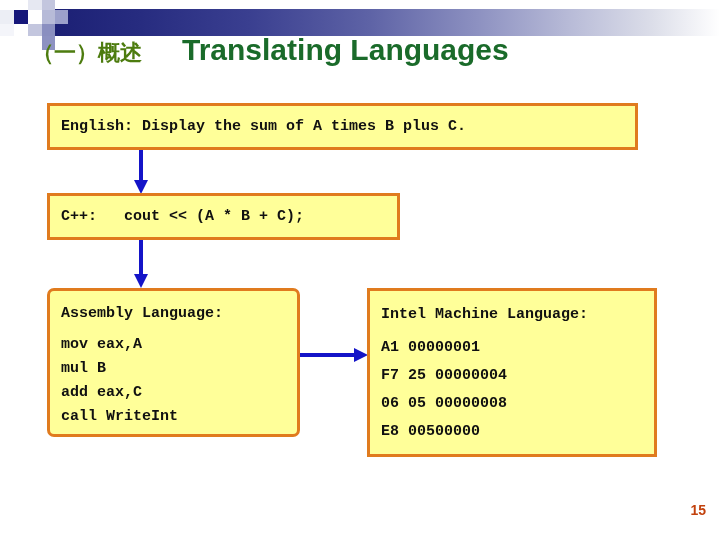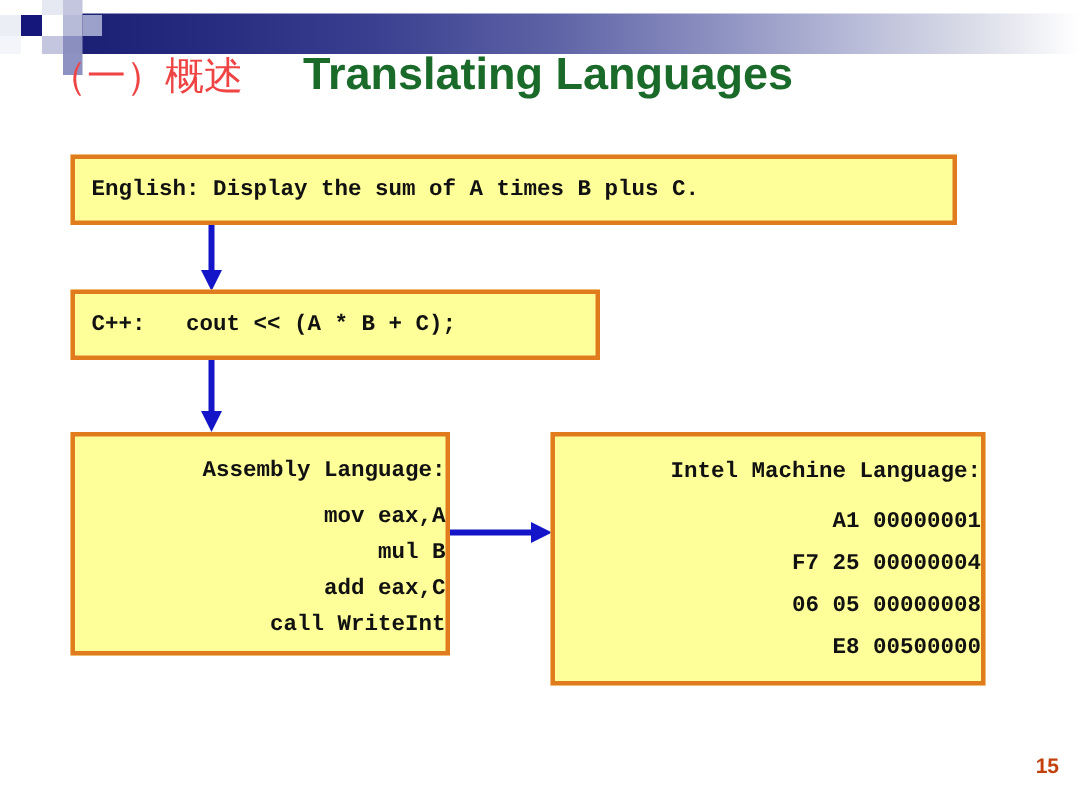--- a/index.html
+++ b/index.html
@@ -68,23 +68,23 @@
     position: absolute;
     left: 32px;
     top: 33px;
     height: 36px;
     display: flex;
     align-items: baseline;
     white-space: nowrap;
   }
   .title-cn {
     font-family: "DejaVu Sans", "Liberation Sans", sans-serif;
-    font-size: 26px;
-    font-weight: normal;
-    color: #ef4444;
+    font-size: 22px;
+    font-weight: bold;
+    color: #4d7c0f;
     letter-spacing: 0px;
   }
   .title-en {
     font-family: "Liberation Sans", sans-serif;
     font-size: 30px;
     font-weight: bold;
     color: #1a6b2a;
     margin-left: 40px;
   }
 
@@ -92,35 +92,35 @@
   .box {
     position: absolute;
     background: #ffff99;
     border: 3px solid #e07b1e;
     box-sizing: border-box;
     font-family: "Liberation Mono", "DejaVu Sans Mono", monospace;
     font-size: 15px;
     font-weight: bold;
     color: #111111;
     line-height: 1.0;
-    text-align: right;
   }
   .box-english {
     left: 47px;  top: 103px;  width: 591px; height: 47px;
     display: flex; align-items: center;
     padding-left: 11px;
   }
   .box-cpp {
     left: 47px;  top: 193px;  width: 353px; height: 47px;
     display: flex; align-items: center;
     padding-left: 11px;
   }
   .box-asm {
     left: 47px;  top: 288px;  width: 253px; height: 149px;
     padding: 12px 0 0 11px;
+    border-radius: 7px;
   }
   .box-machine {
     left: 367px; top: 288px;  width: 290px; height: 169px;
     padding: 12px 0 3px 11px;
   }
   .lbl-red {
     color: #cc2200;
   }
   .mono-line {
     font-family: "Liberation Mono", "DejaVu Sans Mono", monospace;

